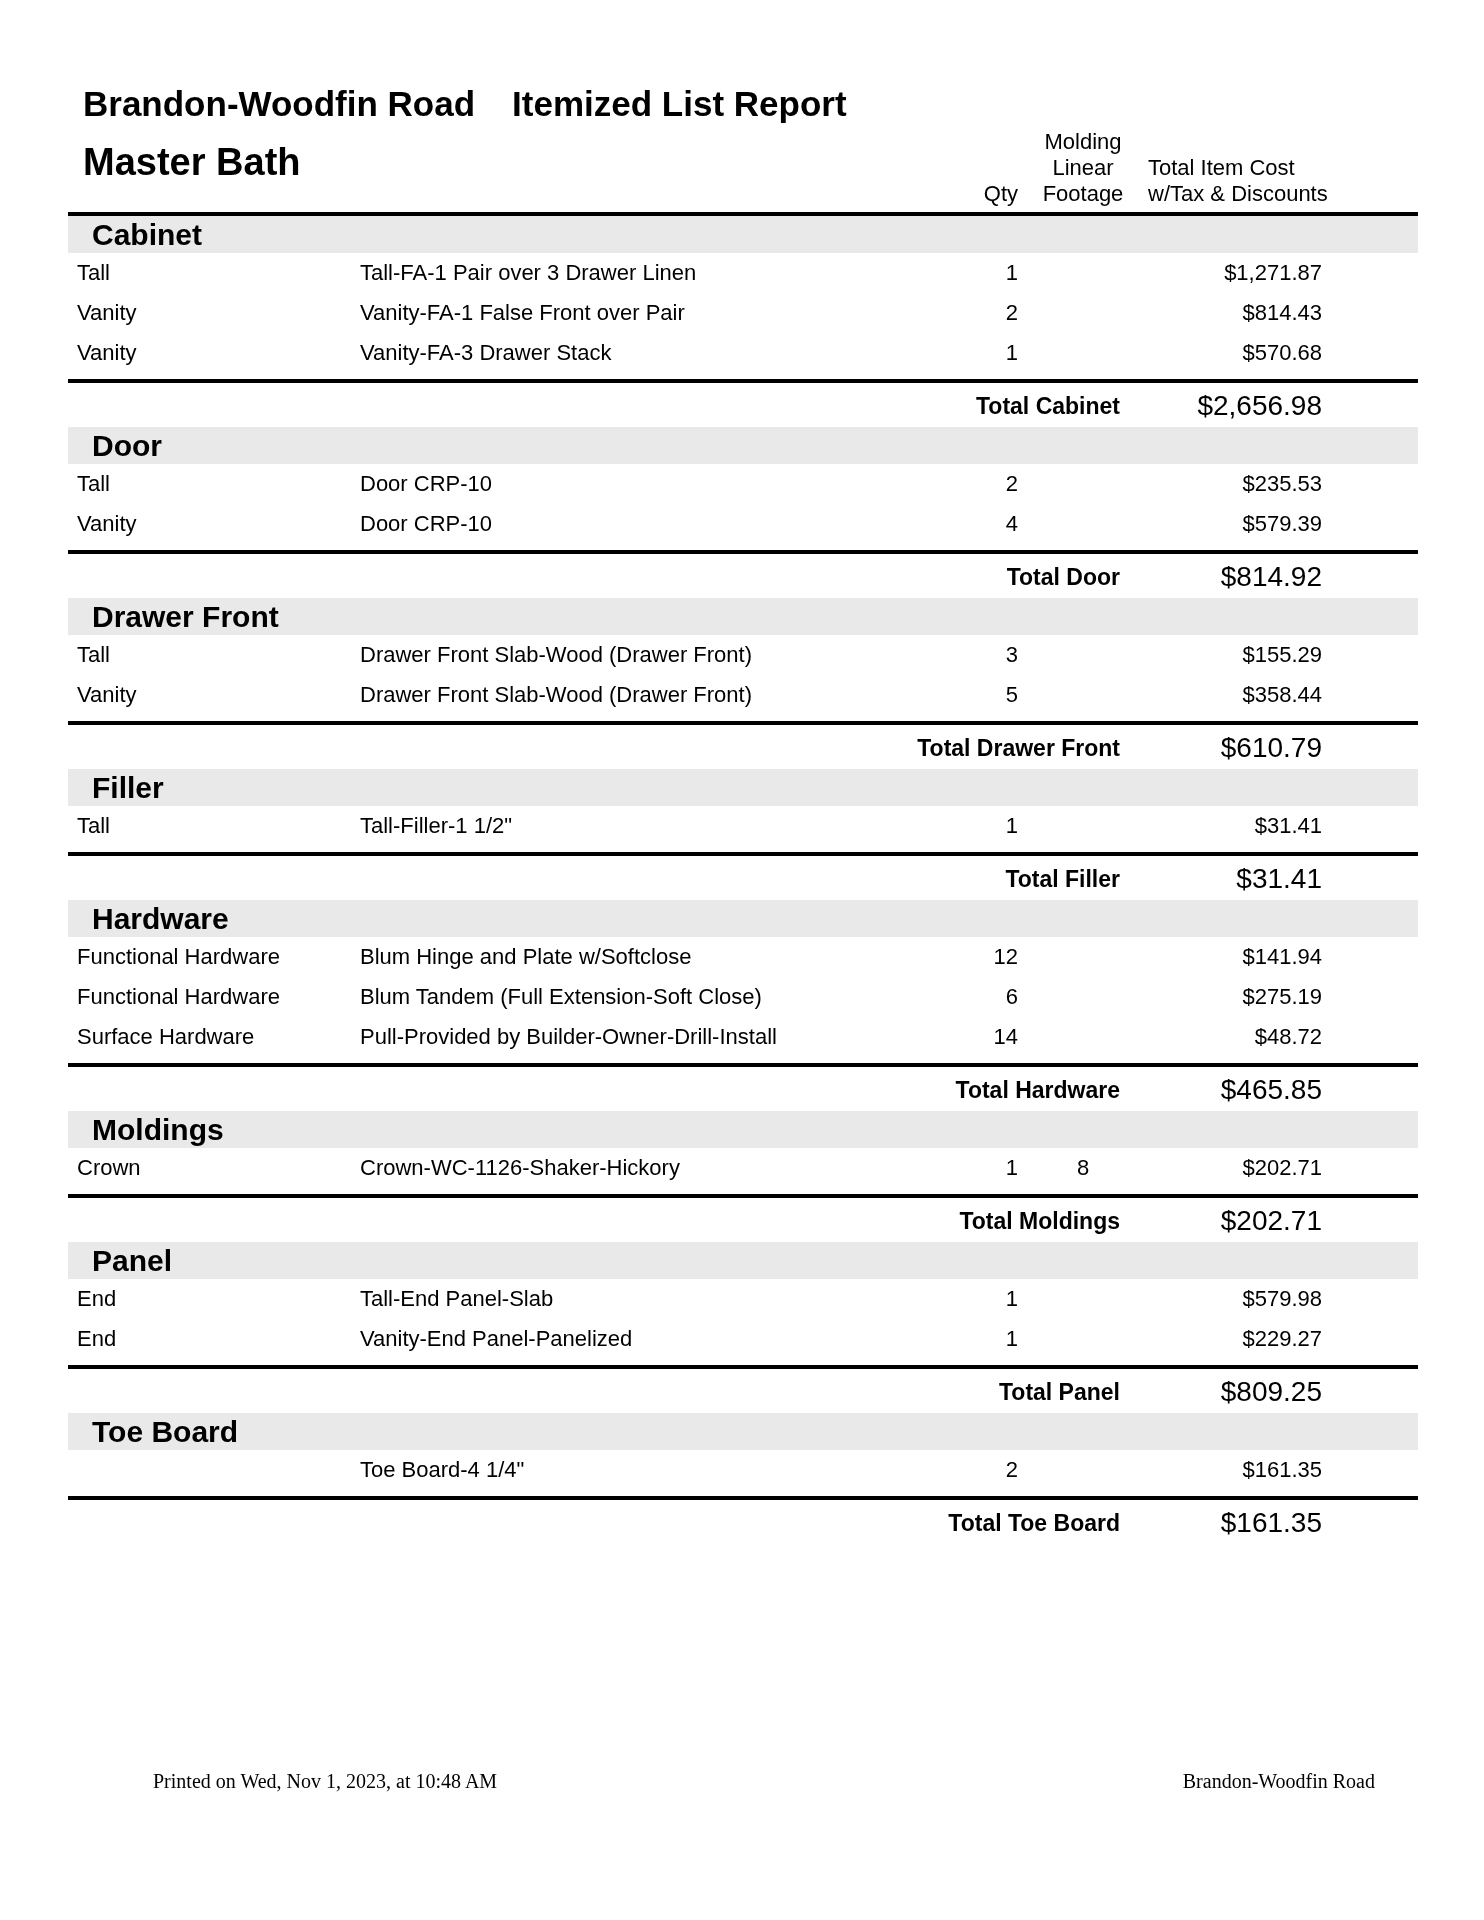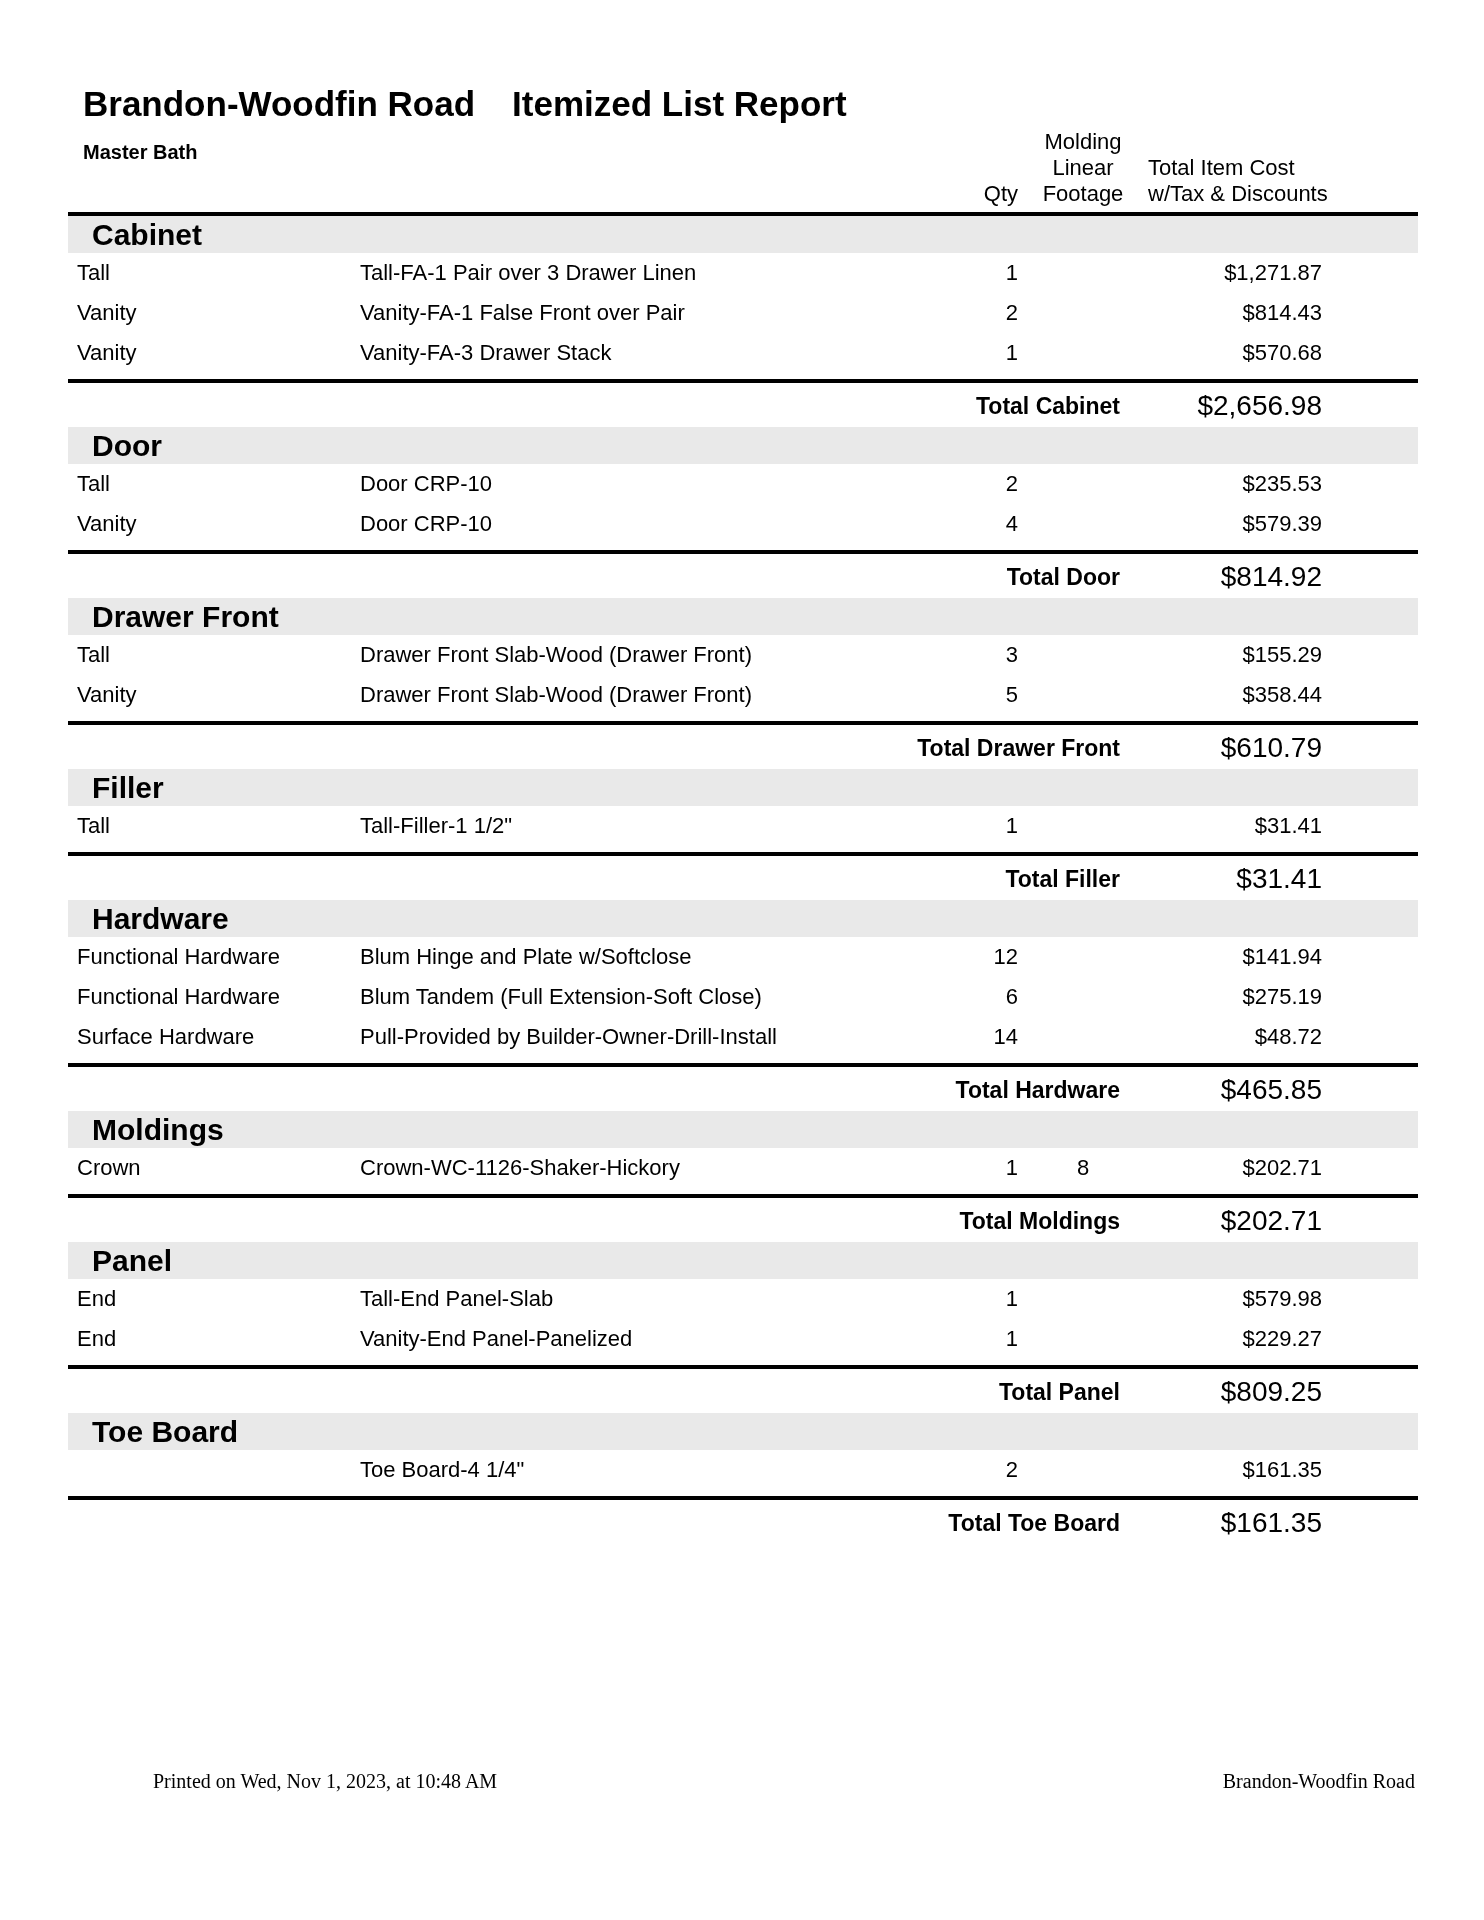--- a/index.html
+++ b/index.html
@@ -36,21 +36,21 @@
   }
   .header-row {
     position: relative;
     height: 86px;
     border-bottom: 4px solid #000000;
   }
   .room-name {
     position: absolute;
     left: 15px;
     top: 15px;
-    font-size: 20px;
+    font-size: 38px;
     font-weight: bold;
   }
   .col-heads {
     position: absolute;
     left: 0;
     bottom: 5px;
     width: 1350px;
     display: grid;
     grid-template-columns: 292px 520px 138px 130px 1fr;
     align-items: end;
@@ -101,21 +101,21 @@
   }
   .page-footer {
     position: absolute;
     top: 1770px;
     left: 0;
     width: 1484px;
     display: flex;
     justify-content: space-between;
     box-sizing: border-box;
     padding-left: 153px;
-    padding-right: 69px;
+    padding-right: 109px;
     font-family: "Liberation Serif", "DejaVu Serif", serif;
     font-size: 20px;
   }
 </style>
 </head>
 <body>
 
 <div class="page">
   <div class="content">
 

